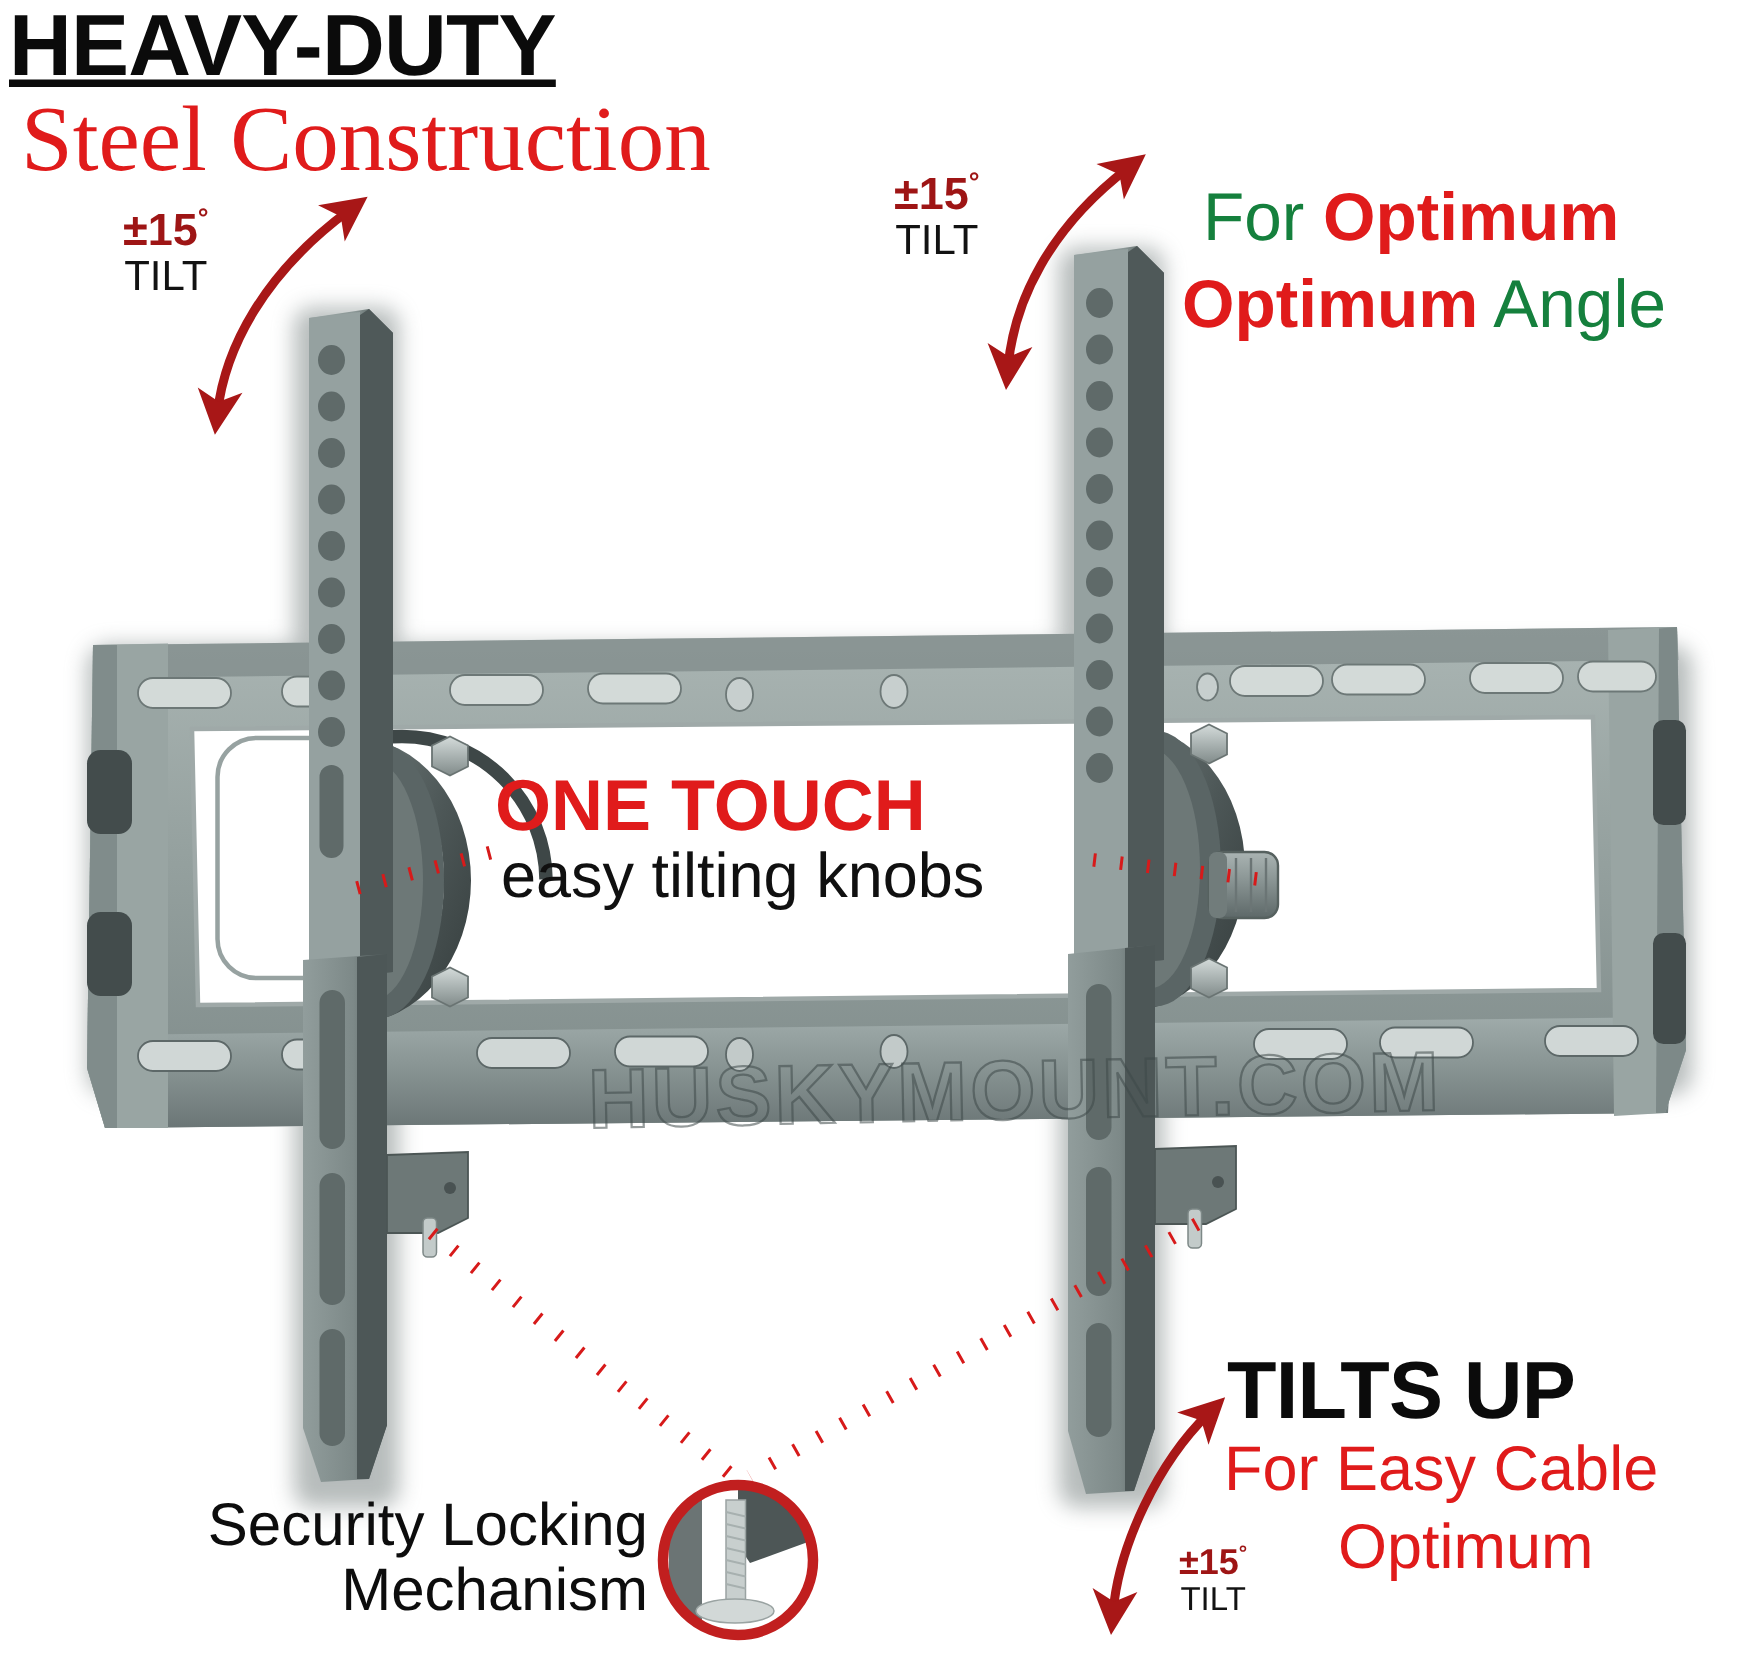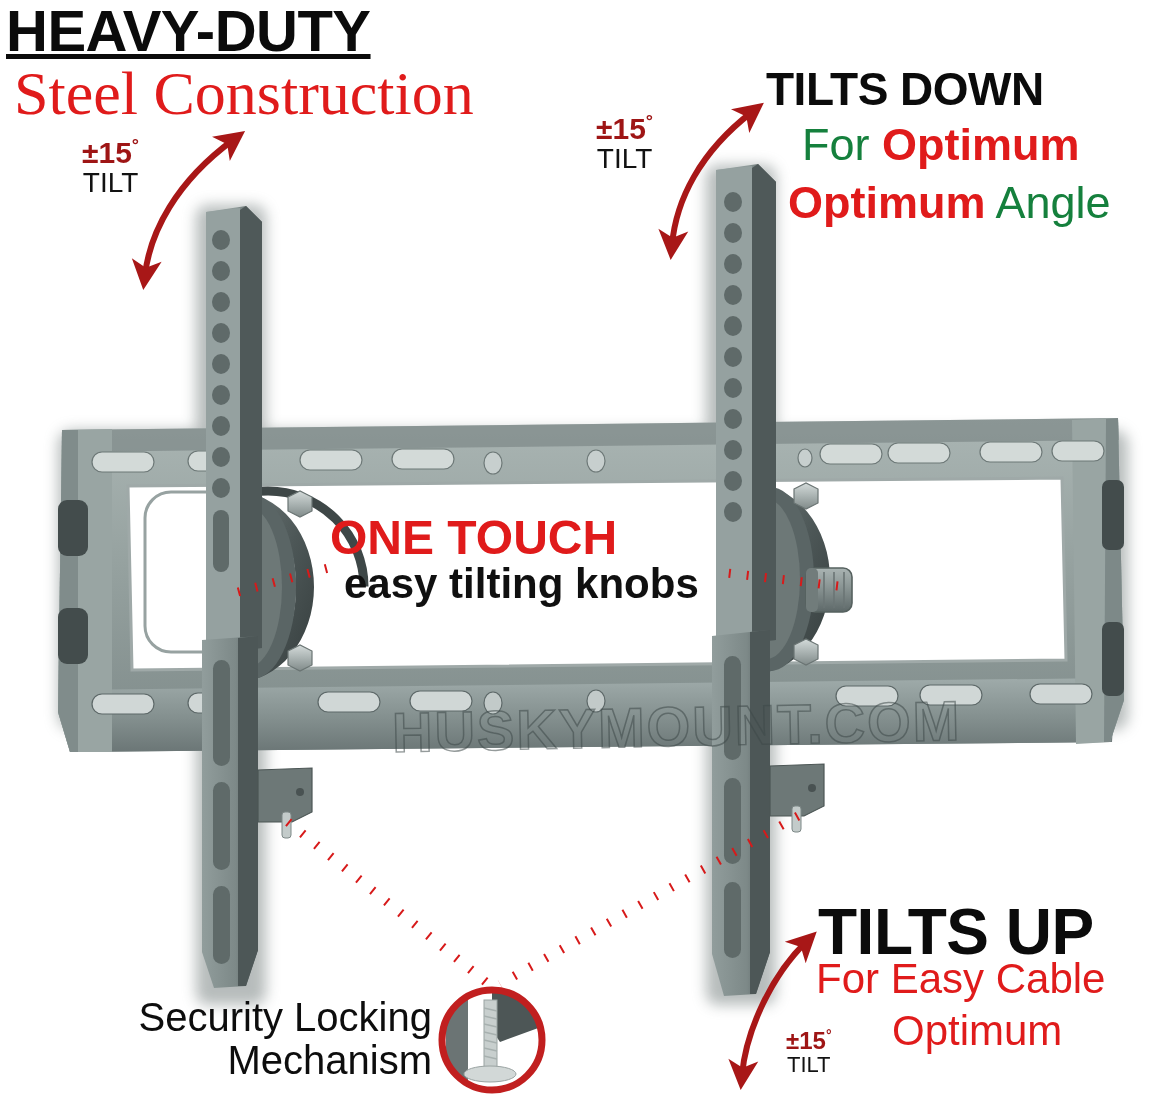--- a/index.html
+++ b/index.html
@@ -57,45 +57,44 @@
     left: 802px; top: 122px;
     font-size: 45px;
   }
   #td-l2 {
     left: 788px; top: 180px;
     font-size: 45px;
   }
 
   #tu-title {
     left: 818px; top: 900px;
-    font-size: 64px;
+    font-size: 54px;
   }
   #tu-l1 {
     left: 816px; top: 958px;
     font-size: 42px;
   }
   #tu-l2 {
     left: 892px; top: 1010px;
     font-size: 42px;
   }
 
   #ot-title {
     left: 330px; top: 510px;
     font-size: 48px;
     font-weight: bold;
     color: #e01b1b;
     letter-spacing: 0px;
     white-space: nowrap;
   }
   #ot-sub {
-    left: 344px; top: 560px;
+    left: 334px; top: 560px;
     font-size: 42px;
     color: #101010;
     white-space: nowrap;
-    font-weight: bold;
   }
 
   #sec-lock {
     left: 52px; top: 996px;
     width: 380px;
     font-size: 40px;
     color: #0d0d0d;
     text-align: right;
     line-height: 1.08;
   }
@@ -441,21 +440,20 @@
 
         <ellipse cx="490" cy="1074" rx="26" ry="8" fill="#d2d8d7" stroke="#9aa3a2" stroke-width="1"></ellipse>
       </g>
       <circle cx="492" cy="1040" r="50" fill="none" stroke="#c11f1f" stroke-width="7"></circle>
     </g>
   </svg>
 
   <div id="hd-heavy" class="abs headline-black">HEAVY-DUTY</div>
   <div id="hd-steel" class="abs headline-red">Steel Construction</div>
 
-  <div id="td-title" class="abs headline-black">TILTS DOWN</div>
   <div id="td-l1" class="abs headline-red">
     <span class="red-plain">For </span><span class="red-strong">Optimum</span>
   </div>
   <div id="td-l2" class="abs headline-red">
     <span class="red-strong">Optimum</span><span class="red-plain"> Angle</span>
   </div>
 
   <div id="tu-title" class="abs headline-black">TILTS UP</div>
   <div id="tu-l1" class="abs headline-red">For Easy Cable</div>
   <div id="tu-l2" class="abs headline-red">Optimum</div>

